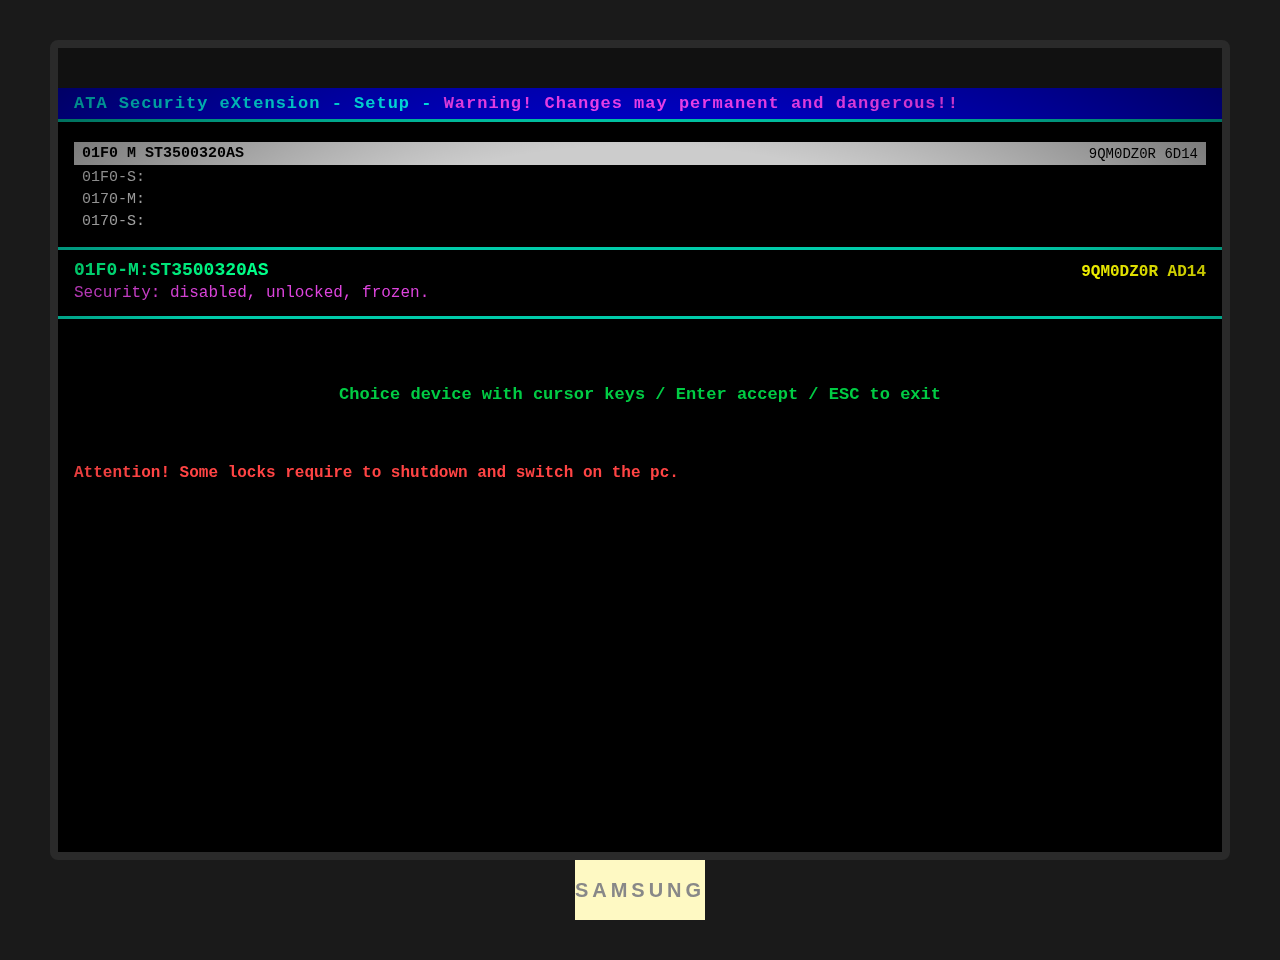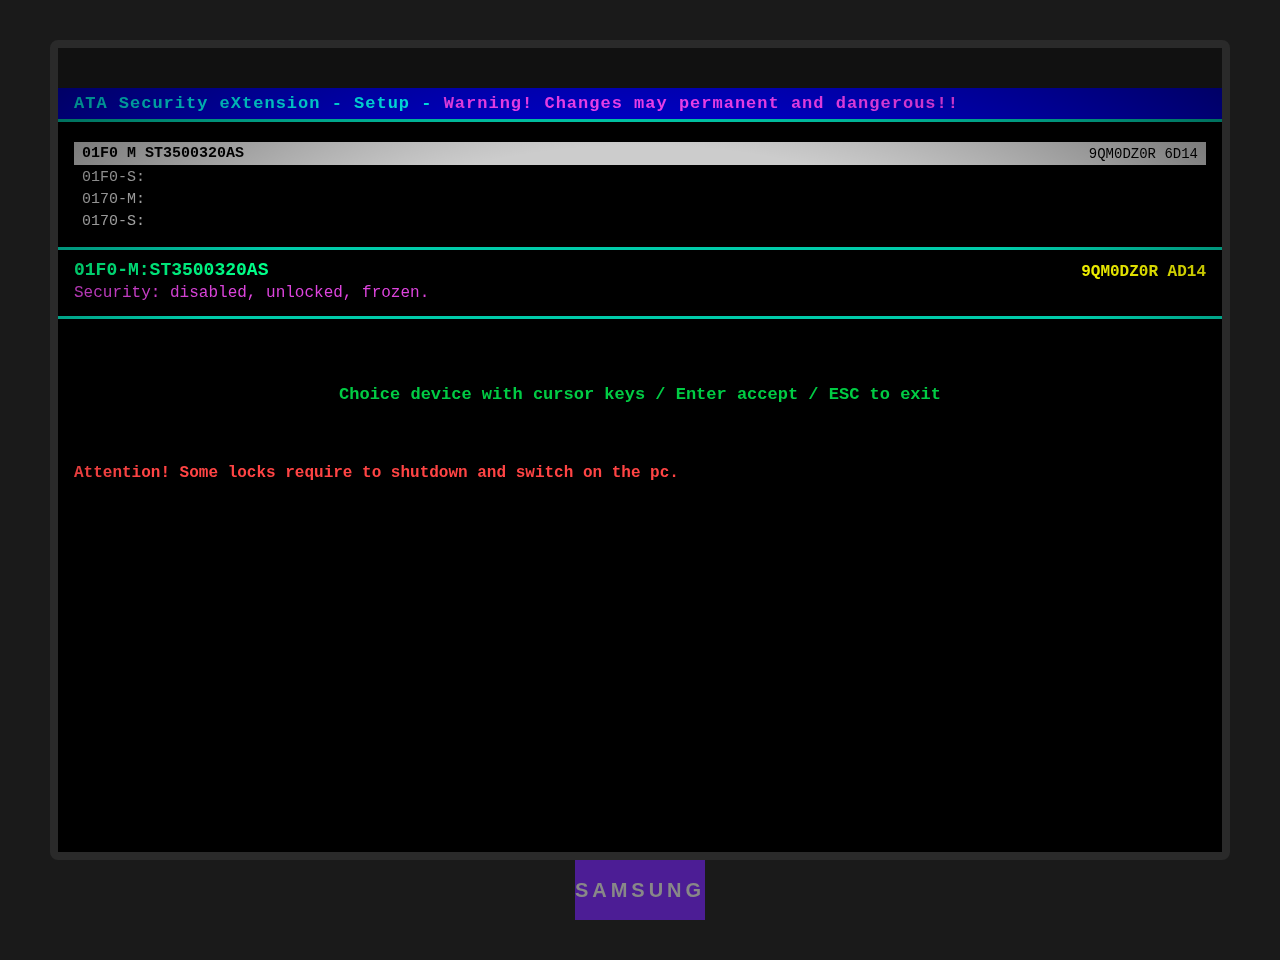--- a/index.html
+++ b/index.html
@@ -166,21 +166,21 @@
     }
 
     .attention-text {
       color: #ff4444;
       font-size: 16px;
       font-weight: bold;
     }
 
     .monitor-bottom {
       height: 60px;
-      background: #4c1d95;
+      background: #fef9c3;
       display: flex;
       align-items: center;
       justify-content: center;
     }
 
     .brand-text {
       color: #888;
       font-family: Arial, sans-serif;
       font-size: 20px;
       font-weight: bold;

